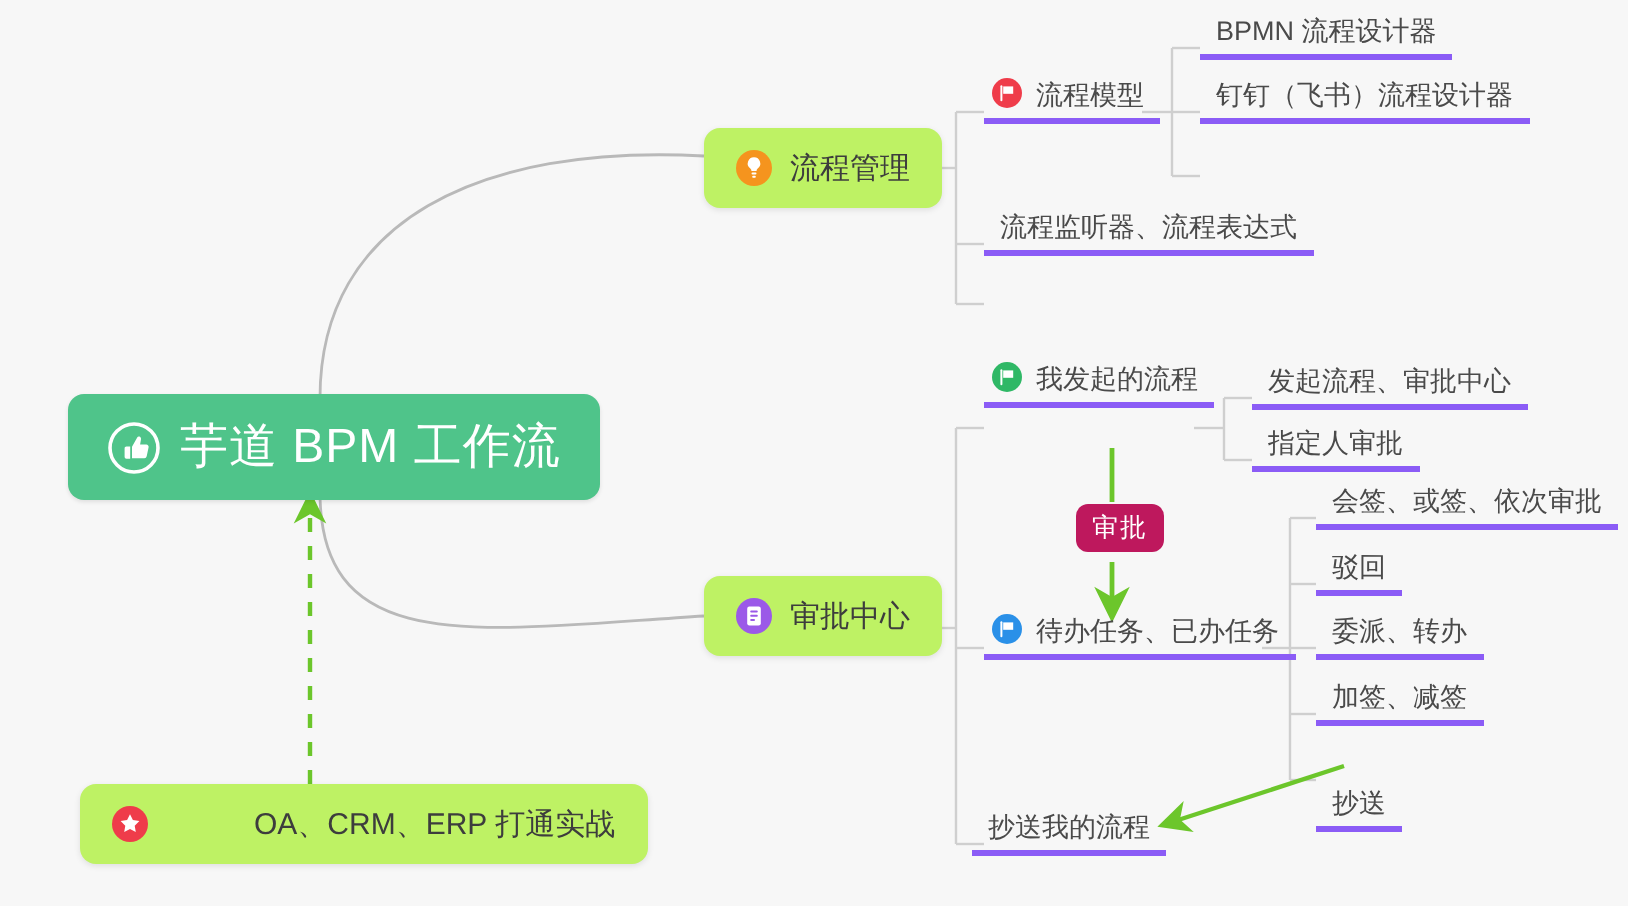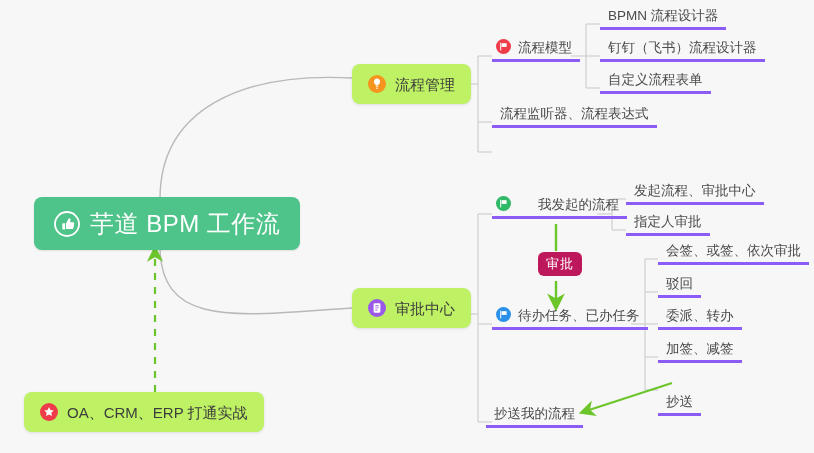--- a/index.html
+++ b/index.html
@@ -175,42 +175,39 @@
     </span>
     <span class="label">流程模型</span>
   </div>
 
   <div class="node leaf plain" style="left:600px; top:6px;">
     <span class="label">BPMN 流程设计器</span>
   </div>
   <div class="node leaf plain" style="left:600px; top:38px;">
     <span class="label">钉钉（飞书）流程设计器</span>
   </div>
-  <div class="node leaf plain" style="left:600px; top:70px;">
-    <span class="label">自定义流程表单</span>
-  </div>
 
   <div class="node leaf plain" style="left:492px; top:104px;">
     <span class="label">流程监听器、流程表达式</span>
   </div>
 
   <div class="node card" style="left:352px; top:288px;">
     <span class="ic">
       <svg width="18" height="18" viewBox="0 0 18 18">
         <circle cx="9" cy="9" r="9" fill="#9b59e8"></circle>
         <rect x="5.6" y="4.3" width="6.8" height="9.4" rx="1.1" fill="#ffffff"></rect>
         <rect x="7.1" y="6.3" width="3.8" height=".95" rx=".45" fill="#9b59e8"></rect>
         <rect x="7.1" y="8.4" width="3.8" height=".95" rx=".45" fill="#9b59e8"></rect>
         <rect x="7.1" y="10.5" width="2.4" height=".95" rx=".45" fill="#9b59e8"></rect>
       </svg>
     </span>
     <span class="label">审批中心</span>
   </div>
 
-  <div class="node leaf icon-leaf" style="left:492px; top:195px;gap:20px;">
+  <div class="node leaf icon-leaf" style="left:492px; top:180px;">
     <span class="ic">
       <svg width="15" height="15" viewBox="0 0 15 15">
         <circle cx="7.5" cy="7.5" r="7.5" fill="#2fb866"></circle>
         <rect x="4.2" y="3.6" width="1.0" height="8.0" rx=".5" fill="#ffffff"></rect>
         <path d="M5.6 4.2h5.0v3.7H5.6z" fill="#ffffff"></path>
       </svg>
     </span>
     <span class="label">我发起的流程</span>
   </div>
 
@@ -249,21 +246,21 @@
     <span class="label">加签、减签</span>
   </div>
   <div class="node leaf plain" style="left:658px; top:392px;">
     <span class="label">抄送</span>
   </div>
 
   <div class="node leaf plain" style="left:486px; top:404px;">
     <span class="label">抄送我的流程</span>
   </div>
 
-  <div class="node card" style="left:24px; top:392px;">
+  <div class="node card" style="left:40px; top:392px;gap:44px;">
     <span class="ic">
       <svg width="18" height="18" viewBox="0 0 18 18">
         <circle cx="9" cy="9" r="9" fill="#ef3c4a"></circle>
         <path d="M9 4.1l1.45 2.95 3.25.47-2.35 2.3.55 3.24L9 11.53l-2.9 1.53.55-3.24-2.35-2.3 3.25-.47z" fill="#ffffff"></path>
       </svg>
     </span>
     <span class="label">OA、CRM、ERP 打通实战</span>
   </div>
 
 </div>

